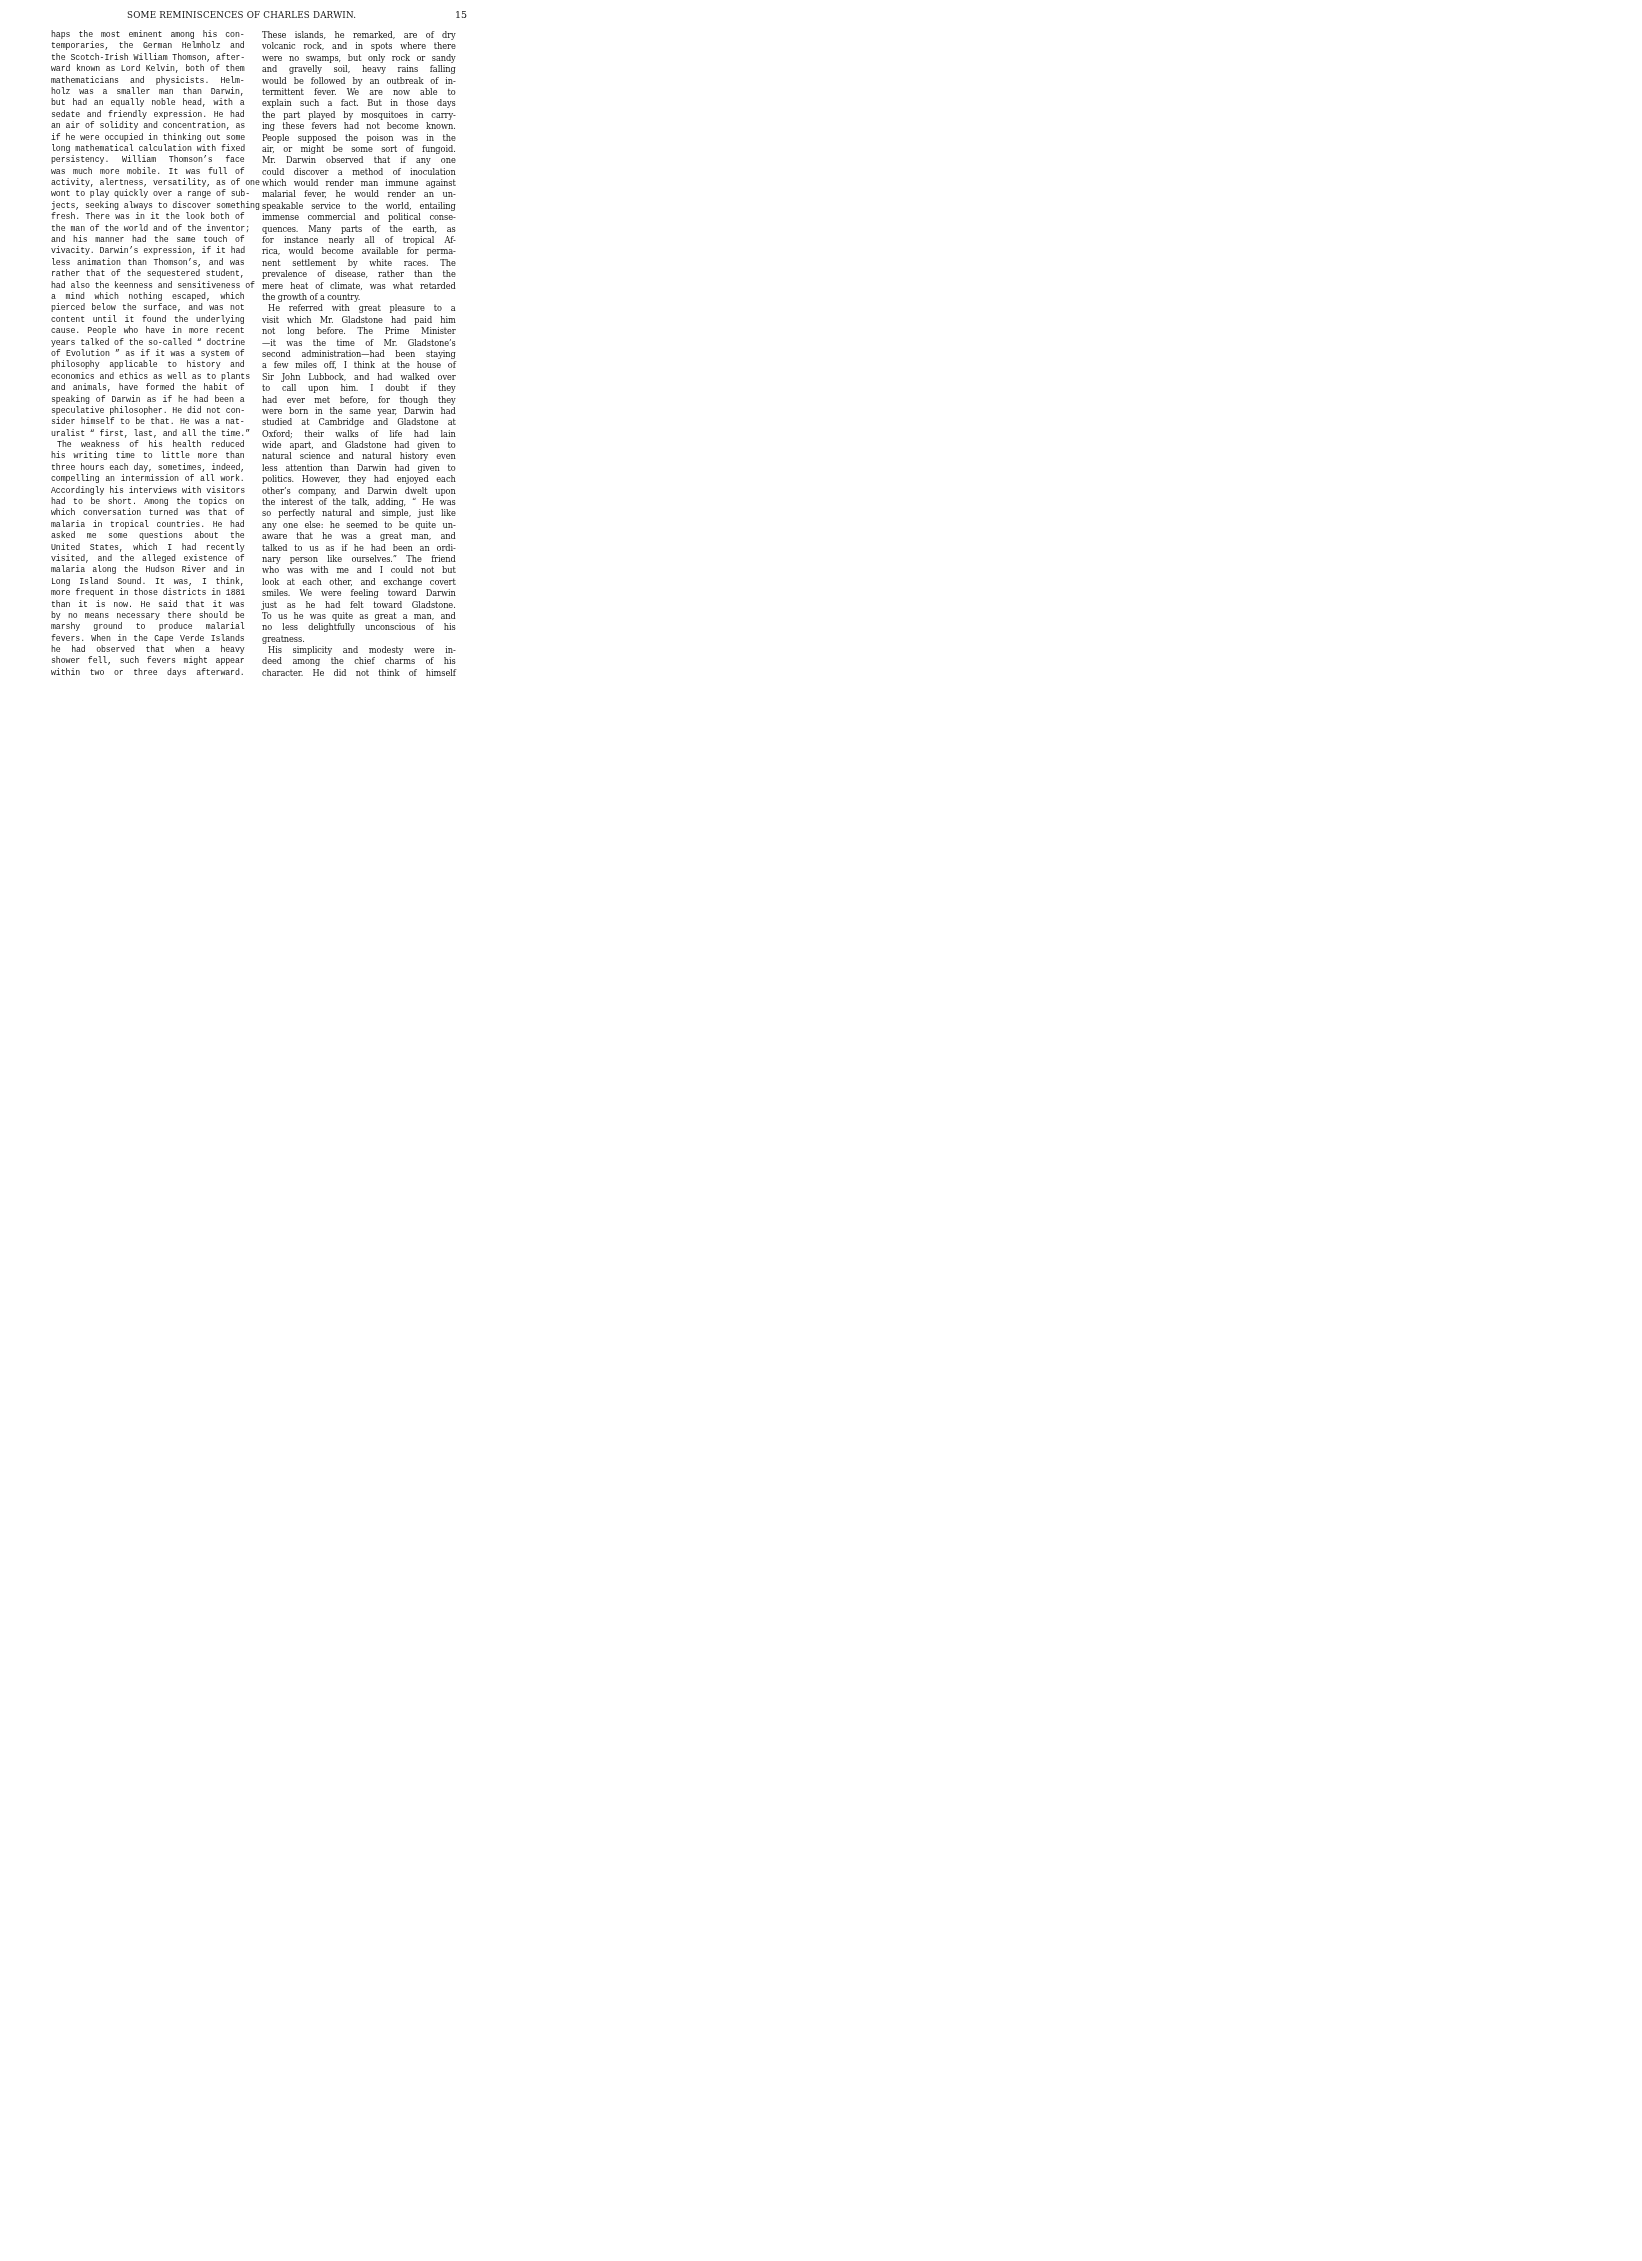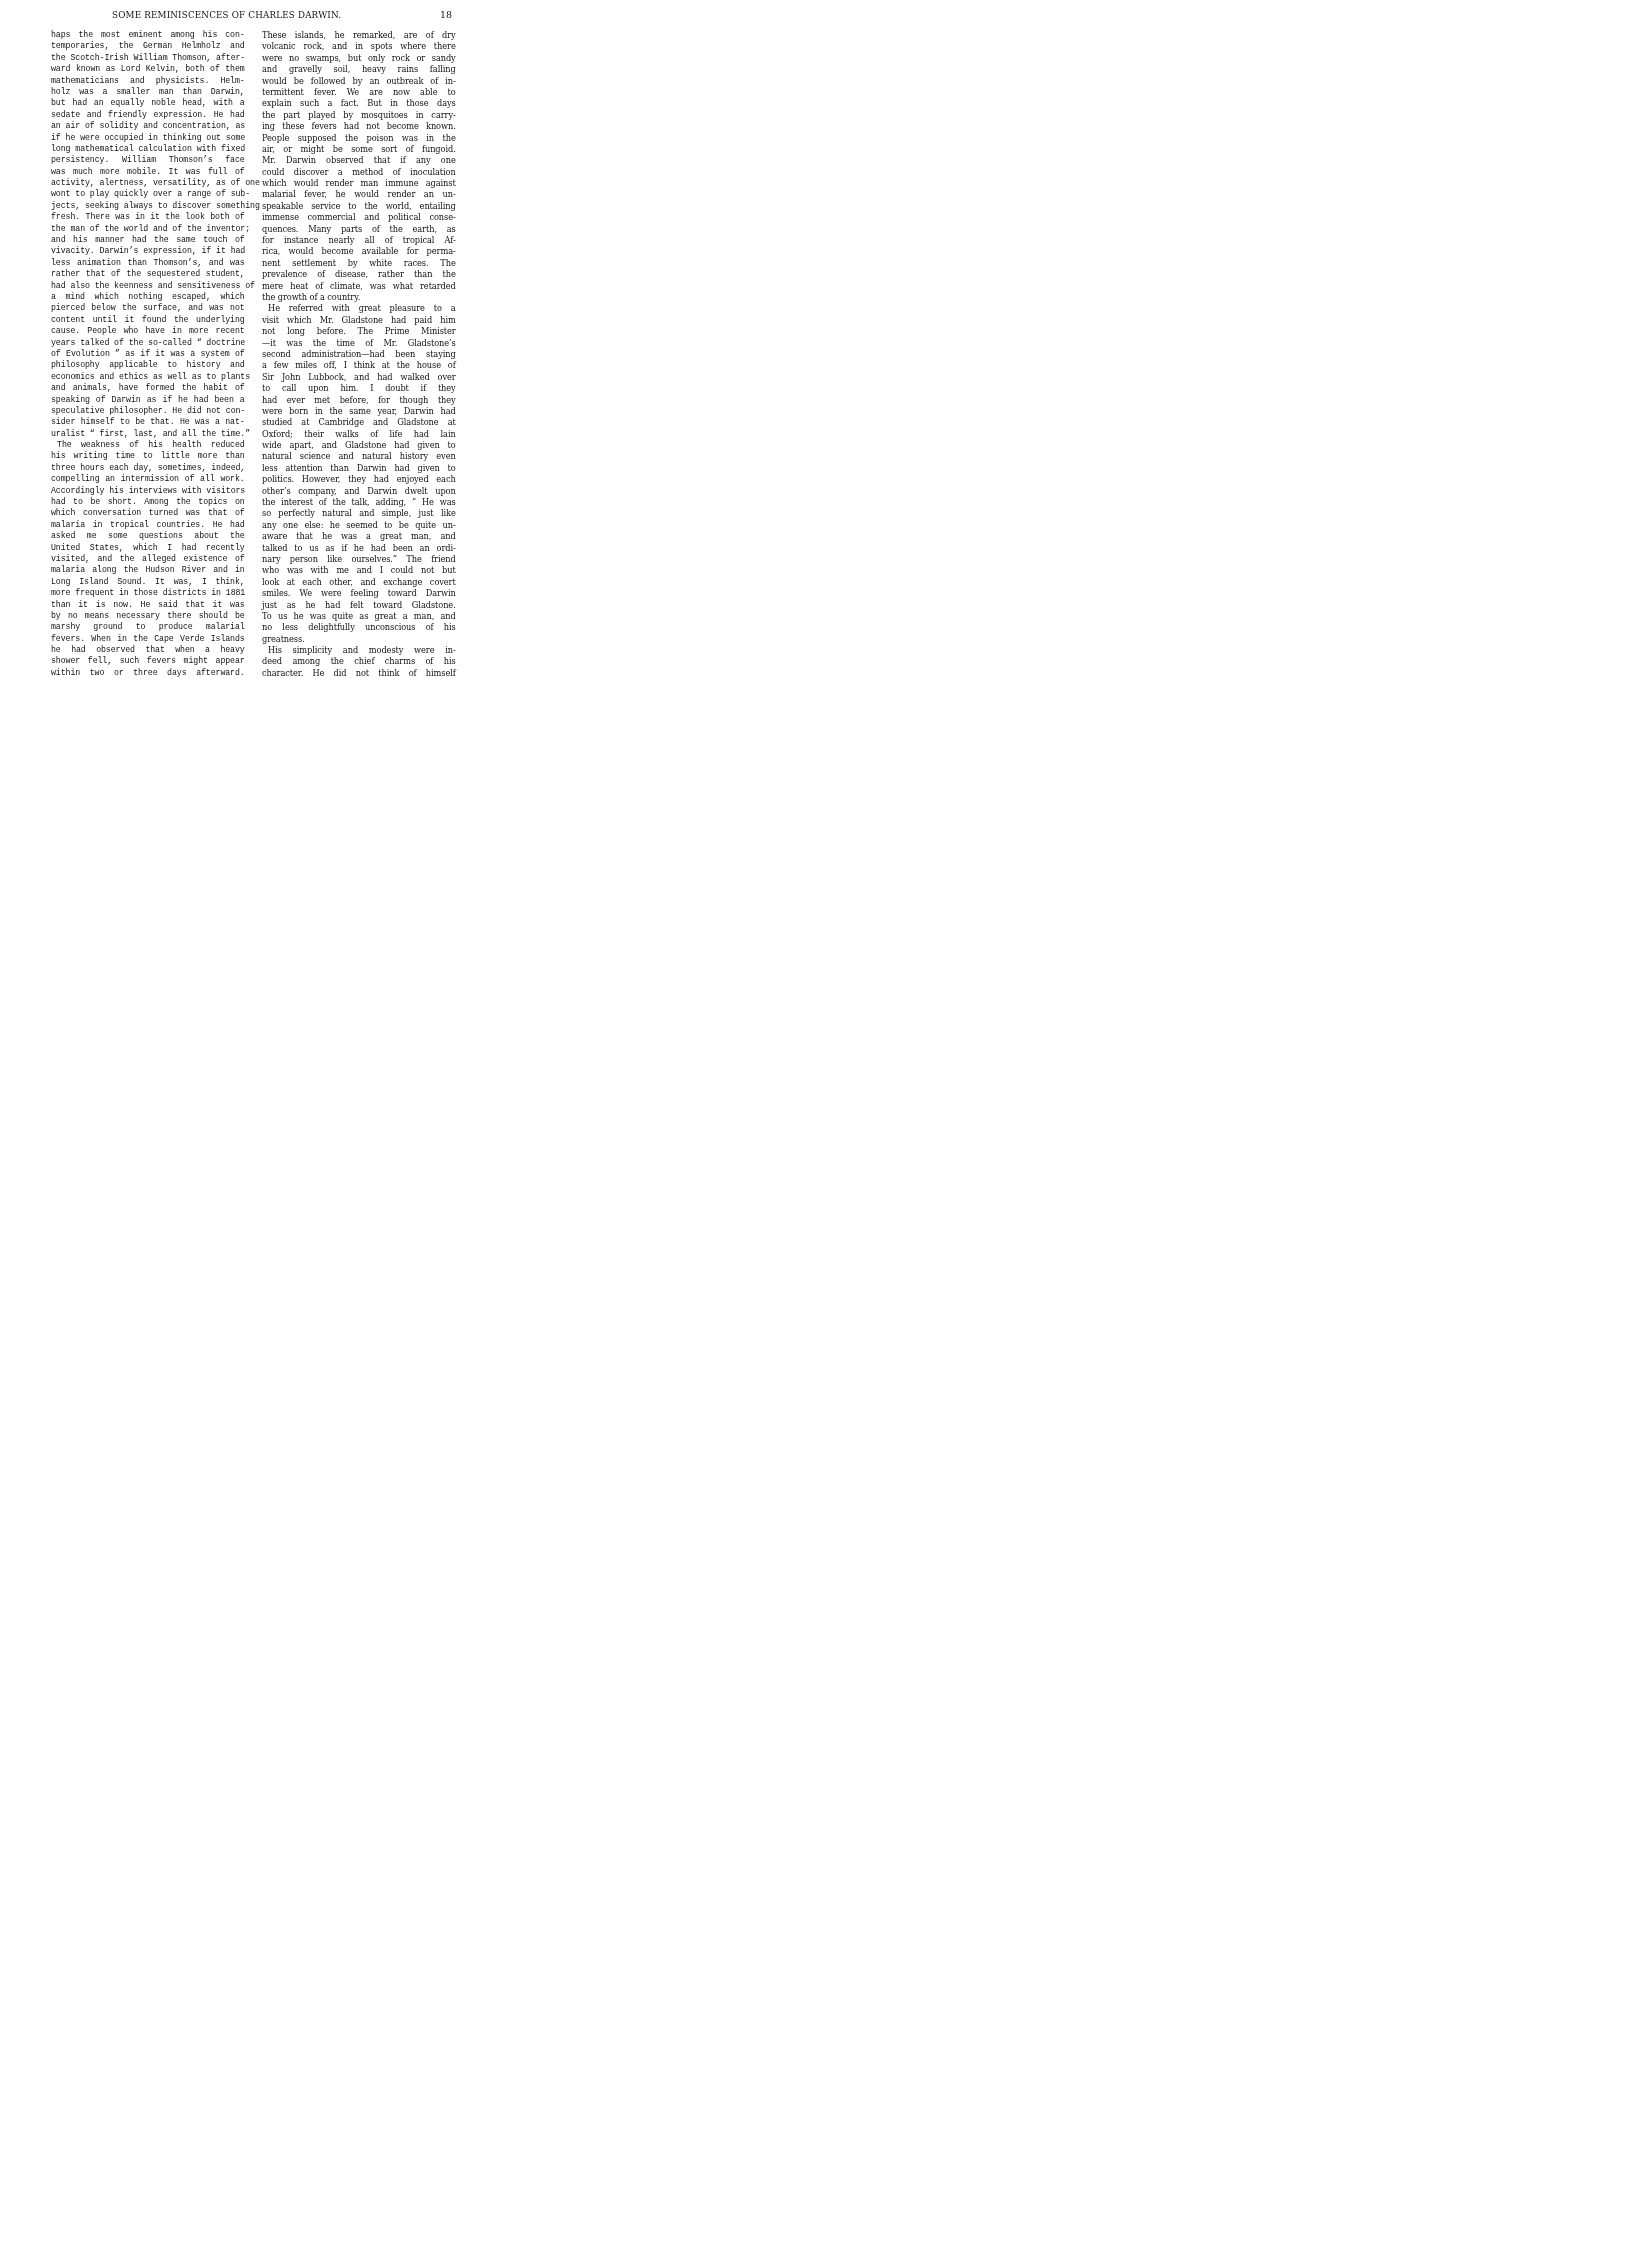--- a/index.html
+++ b/index.html
@@ -1,32 +1,32 @@
 <!DOCTYPE html>
 <html style="font-size:7.2px"><head>
 <meta charset="utf-8">
 <style>
   html, body { margin: 0; padding: 0; background: #ffffff; }
   body { width: 488px; height: 703px; position: relative; overflow: hidden; color: #111; font-family: "DejaVu Serif", "Liberation Serif", serif; }
-  .header { position: absolute; top: 9px; left: 3px; width: 488px; height: 18px; }
+  .header { position: absolute; top: 9px; left: 18px; width: 488px; height: 18px; }
   .header .title { position: absolute; left: 109px; top: 0; font-size: 9.5px; letter-spacing: 0.2px; transform: scaleX(0.92); transform-origin: left top; }
   .header .pageno { position: absolute; left: 437px; top: 0; font-size: 9.5px; }
   .col { position: absolute; top: 30px; width: 194px; }
   .col.left { left: 51px; font-family: Liberation Mono, monospace; }
   .col.right { left: 262px; }
   .line { height: 11.4px; line-height: 11.4px; font-size: 8.6px; white-space: nowrap; text-align: justify; text-align-last: justify; letter-spacing: -0.1px; transform: scaleX(0.96); transform-origin: left center; width: 104%; }
   .line.last { text-align-last: left; }
   .line.indent { padding-left: 6.3px; box-sizing: border-box; }
 </style>
 </head>
 <body>
 
 <div class="header">
   <span class="title">SOME REMINISCENCES OF CHARLES DARWIN.</span>
-  <span class="pageno">18</span>
+  <span class="pageno">15</span>
 </div>
 
 <div class="col left" id="col-left">
     <div class="line">haps the most eminent among his con-</div>
     <div class="line">temporaries, the German Helmholz and</div>
     <div class="line">the Scotch-Irish William Thomson, after-</div>
     <div class="line">ward known as Lord Kelvin, both of them</div>
     <div class="line">mathematicians and physicists. Helm-</div>
     <div class="line">holz was a smaller man than Darwin,</div>
     <div class="line">but had an equally noble head, with a</div>

